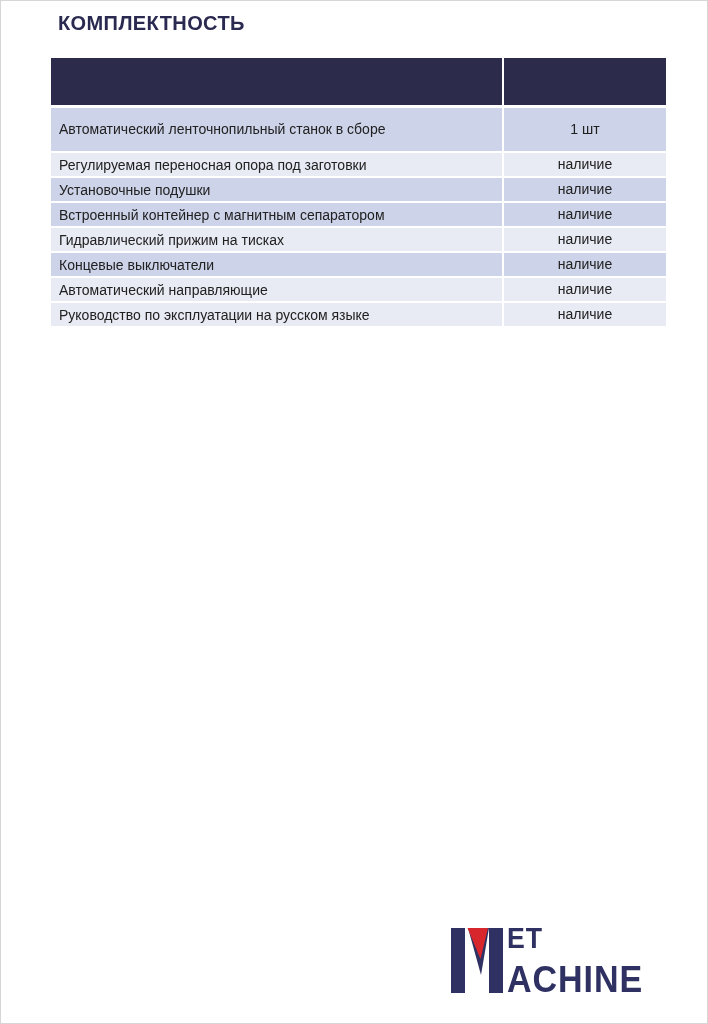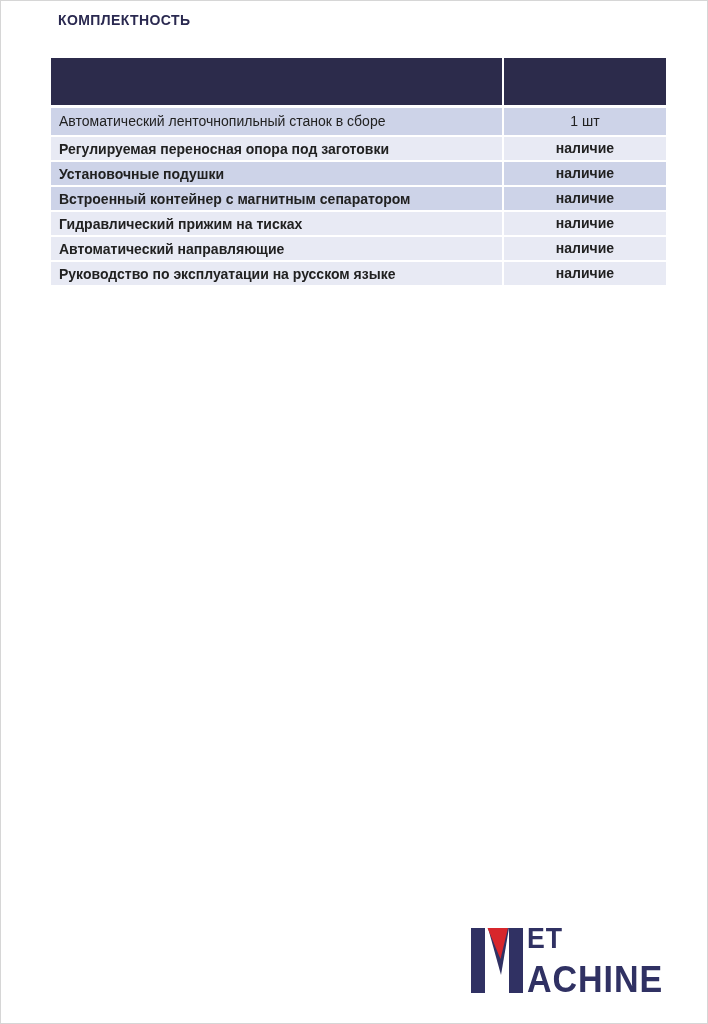--- a/index.html
+++ b/index.html
@@ -17,21 +17,21 @@
   body{font-family:"Liberation Sans",sans-serif;}
   .page{
     position:relative;
     width:708px;height:1024px;
     background:#fff;
     border:1px solid var(--page-border);
     overflow:hidden;
   }
   .page-title{
     position:absolute;left:57px;top:11px;
-    font-size:14px;font-weight:bold;
+    font-size:20px;font-weight:bold;
     letter-spacing:0.4px;
     color:var(--title-color);
   }
   table.equipment{
     position:absolute;left:50px;top:57px;
     width:615px;
     border-collapse:collapse;
     table-layout:fixed;
   }
   table.equipment col.c1{width:452px;}
@@ -45,30 +45,30 @@
     border-right:2px solid #fff;
   }
   table.equipment td{
     font-size:14px;
     color:var(--text-color);
     border-bottom:2px solid #fff;
     vertical-align:middle;
   }
   tr.band-dark td{background:var(--row-dark);}
   tr.band-light td{background:var(--row-light);}
-  tr.tall td{height:30px;}
-  tr.short td{height:21px;font-weight:bold;}
+  tr.tall td{height:46px;}
+  tr.short td{height:21px;}
   td.cell-item{padding:0 8px;}
   td.cell-value{
     text-align:center;
     padding:2px 44px;
     line-height:19px;
   }
   .logo{
-    position:absolute;right:44px;bottom:30px;
+    position:absolute;right:64px;bottom:30px;
     width:192px;height:65px;
   }
   .logo svg{position:absolute;left:0;top:0;display:block;}
   .logo-et{
     position:absolute;left:56px;top:0;
     font-size:29px;line-height:21px;font-weight:bold;
     letter-spacing:1px;color:var(--logo-navy);
     transform:scaleX(0.92);transform-origin:left top;
     white-space:nowrap;
   }
@@ -112,20 +112,24 @@
           <td class="cell-value">наличие</td>
         </tr>
         <tr class="short band-dark">
           <td class="cell-item">Встроенный контейнер с магнитным сепаратором</td>
           <td class="cell-value">наличие</td>
         </tr>
         <tr class="short band-light">
           <td class="cell-item">Гидравлический прижим на тисках</td>
           <td class="cell-value">наличие</td>
         </tr>
+        <tr class="short band-dark">
+          <td class="cell-item">Концевые выключатели</td>
+          <td class="cell-value">наличие</td>
+        </tr>
         <tr class="short band-light">
           <td class="cell-item">Автоматический направляющие</td>
           <td class="cell-value">наличие</td>
         </tr>
         <tr class="short band-light">
           <td class="cell-item">Руководство по эксплуатации на русском языке</td>
           <td class="cell-value">наличие</td>
         </tr>
       </tbody>
   </table>

